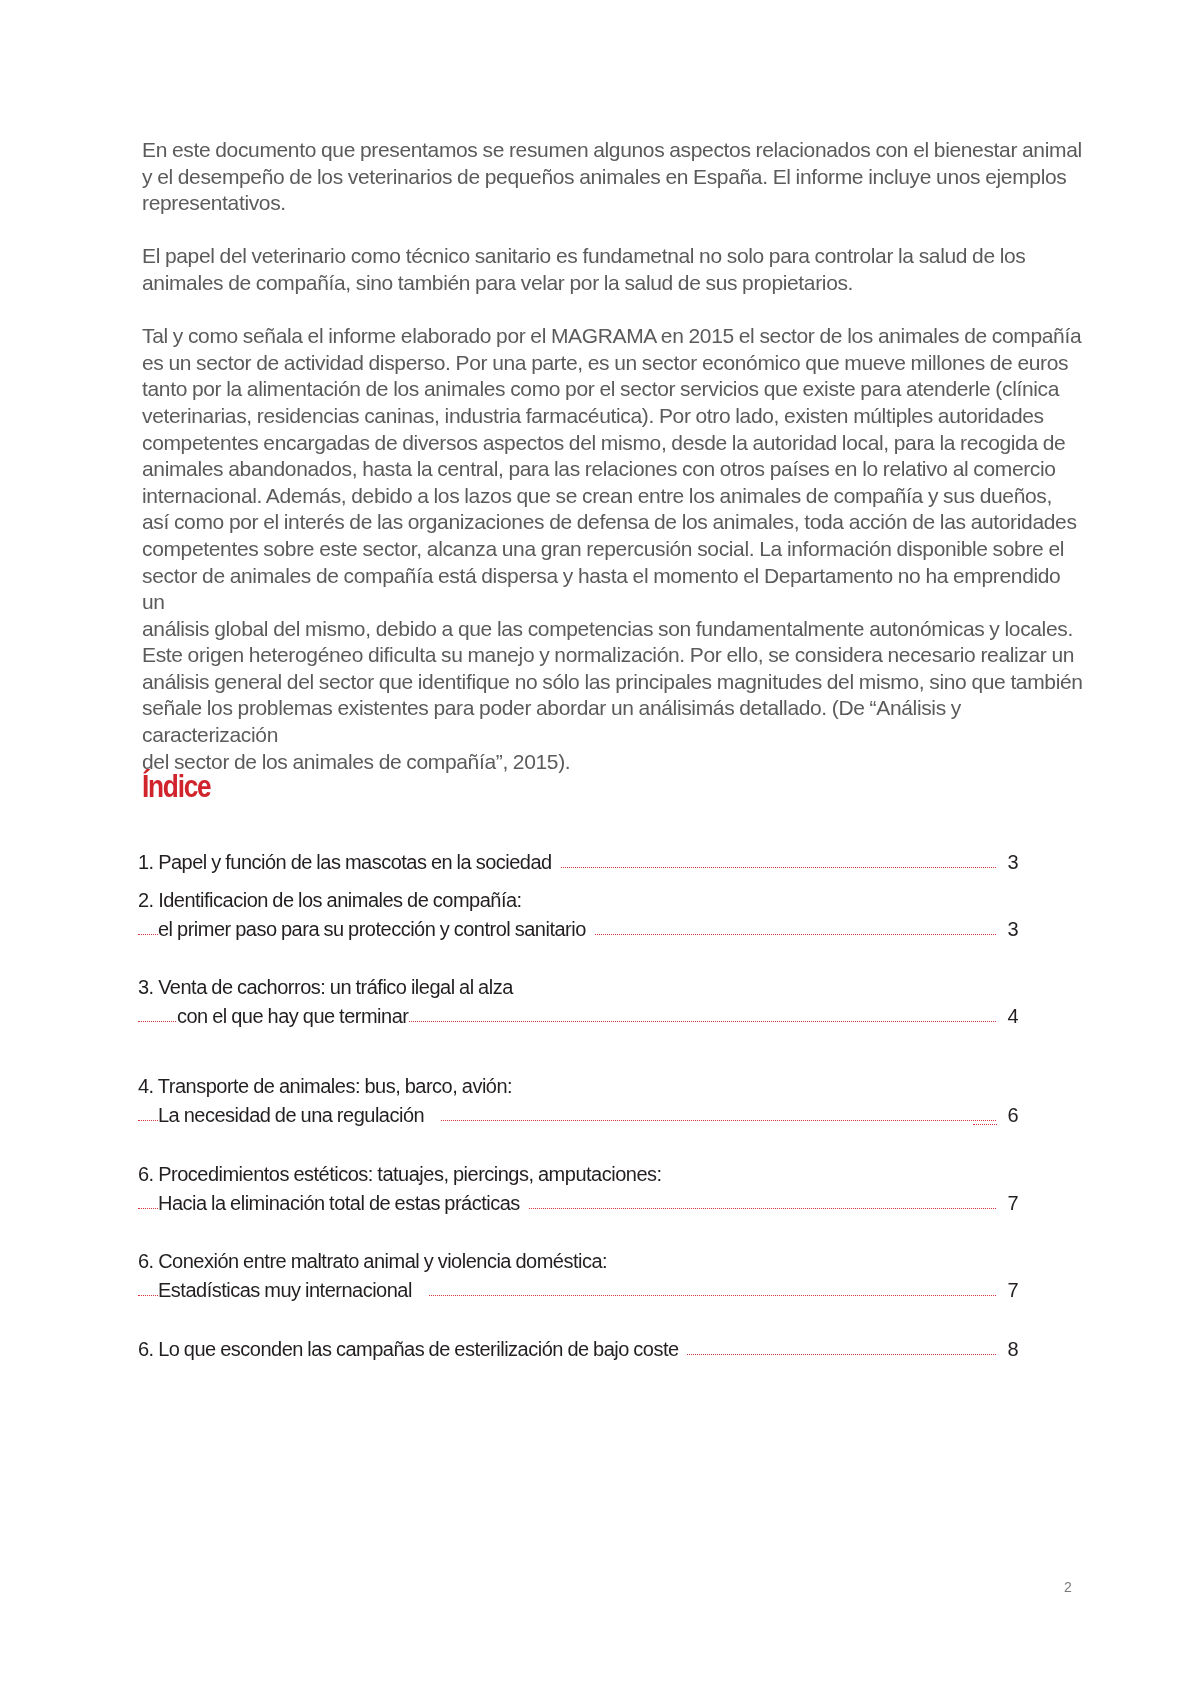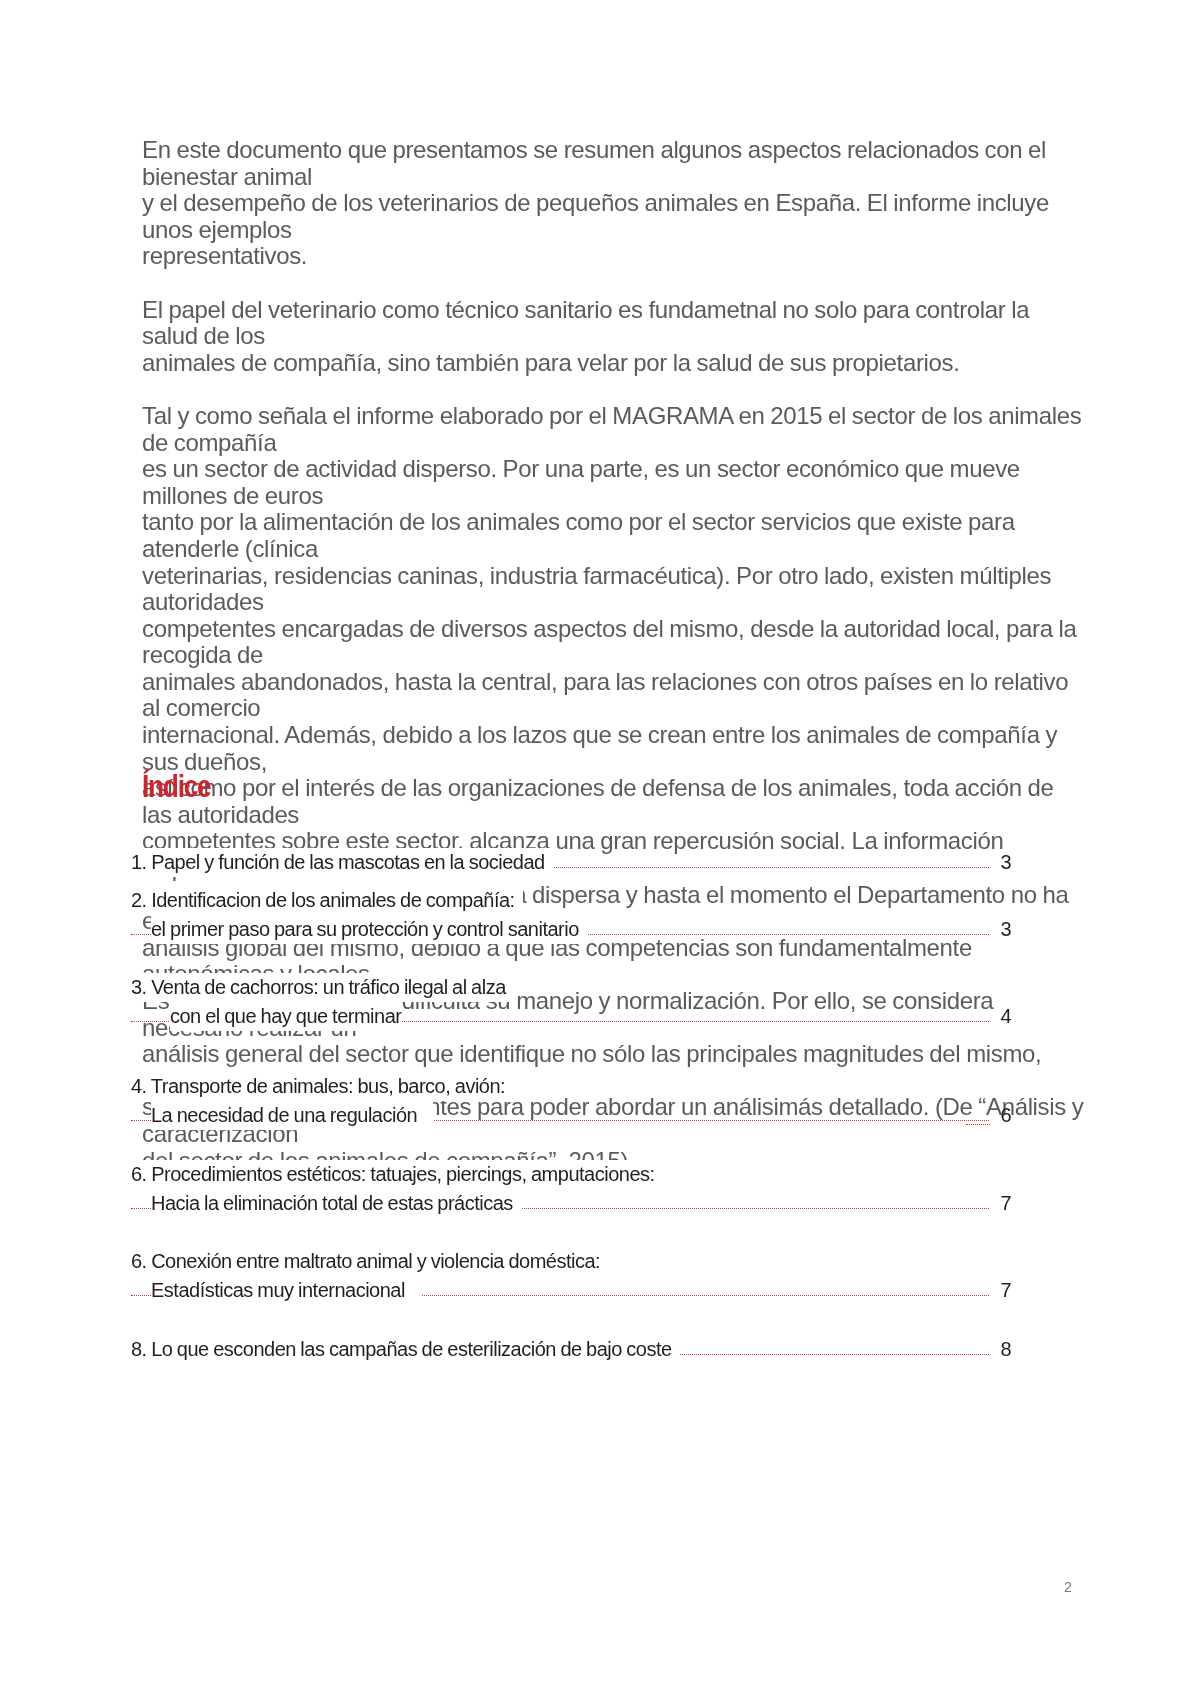--- a/index.html
+++ b/index.html
@@ -20,21 +20,21 @@
       width: 1191px;
       height: 1684px;
       background: #ffffff;
     }
     .body-text {
       position: absolute;
       left: 142px;
       top: 137px;
       width: 945px;
       color: #5b5b5b;
-      font-size: 24px;
+      font-size: 21px;
       line-height: 26.6px;
       letter-spacing: -0.35px;
       word-spacing: -0.5px;
     }
     .body-text p {
       margin: 0 0 26.6px 0;
       white-space: pre-line;
     }
     .index-heading {
       position: absolute;
@@ -44,21 +44,21 @@
       color: #d0232b;
       font-family: "Liberation Sans Narrow", "Liberation Sans", sans-serif;
       font-weight: bold;
       font-size: 32px;
       letter-spacing: -1.5px;
       transform: scaleX(0.82);
       transform-origin: left center;
     }
     .toc {
       position: absolute;
-      left: 131px;
+      left: 138px;
       top: 848px;
       width: 880px;
       color: #231f20;
       font-size: 20px;
       letter-spacing: -0.5px;
       word-spacing: -0.6px;
     }
     .toc-entry {
       position: relative;
       width: 880px;
@@ -200,21 +200,21 @@
       </div>
       <div class="toc-line indent">
         <span class="txt" style="padding-right:16px;">Estadísticas muy internacional</span>
         <span class="leader"></span>
         <span class="page-num">7</span>
       </div>
     </div>
 
     <div class="toc-entry" style="margin-top:30px;">
       <div class="toc-line">
-        <span class="txt">8. Lo que esconden las campañas de esterilización de bajo coste</span>
+        <span class="txt">6. Lo que esconden las campañas de esterilización de bajo coste</span>
         <span class="leader"></span>
         <span class="page-num">8</span>
       </div>
     </div>
 
   </div>
 
   <div class="folio">2</div>
 
 </div>

